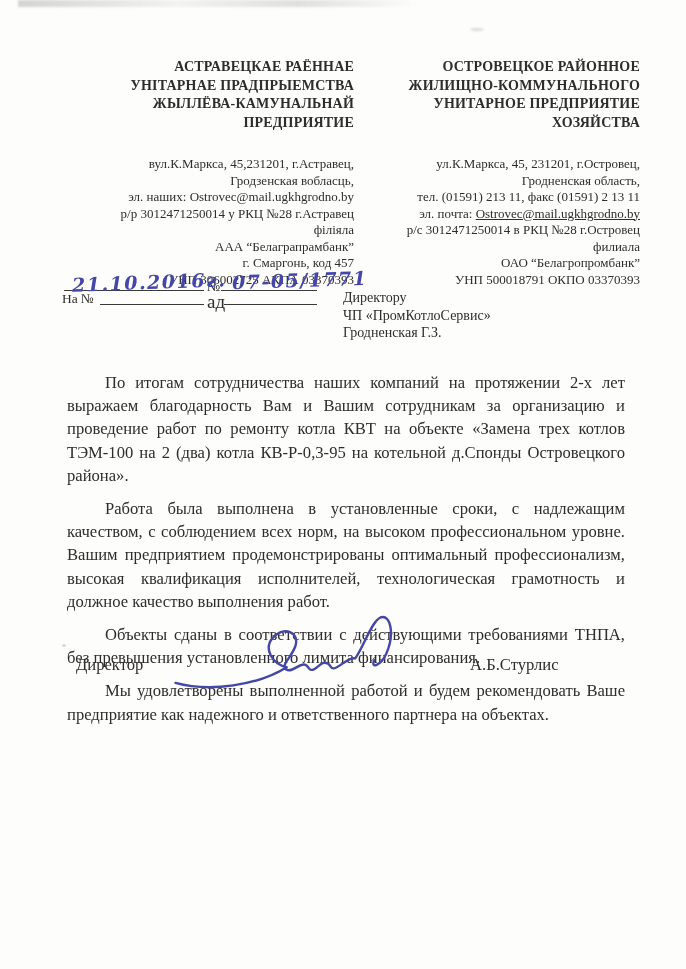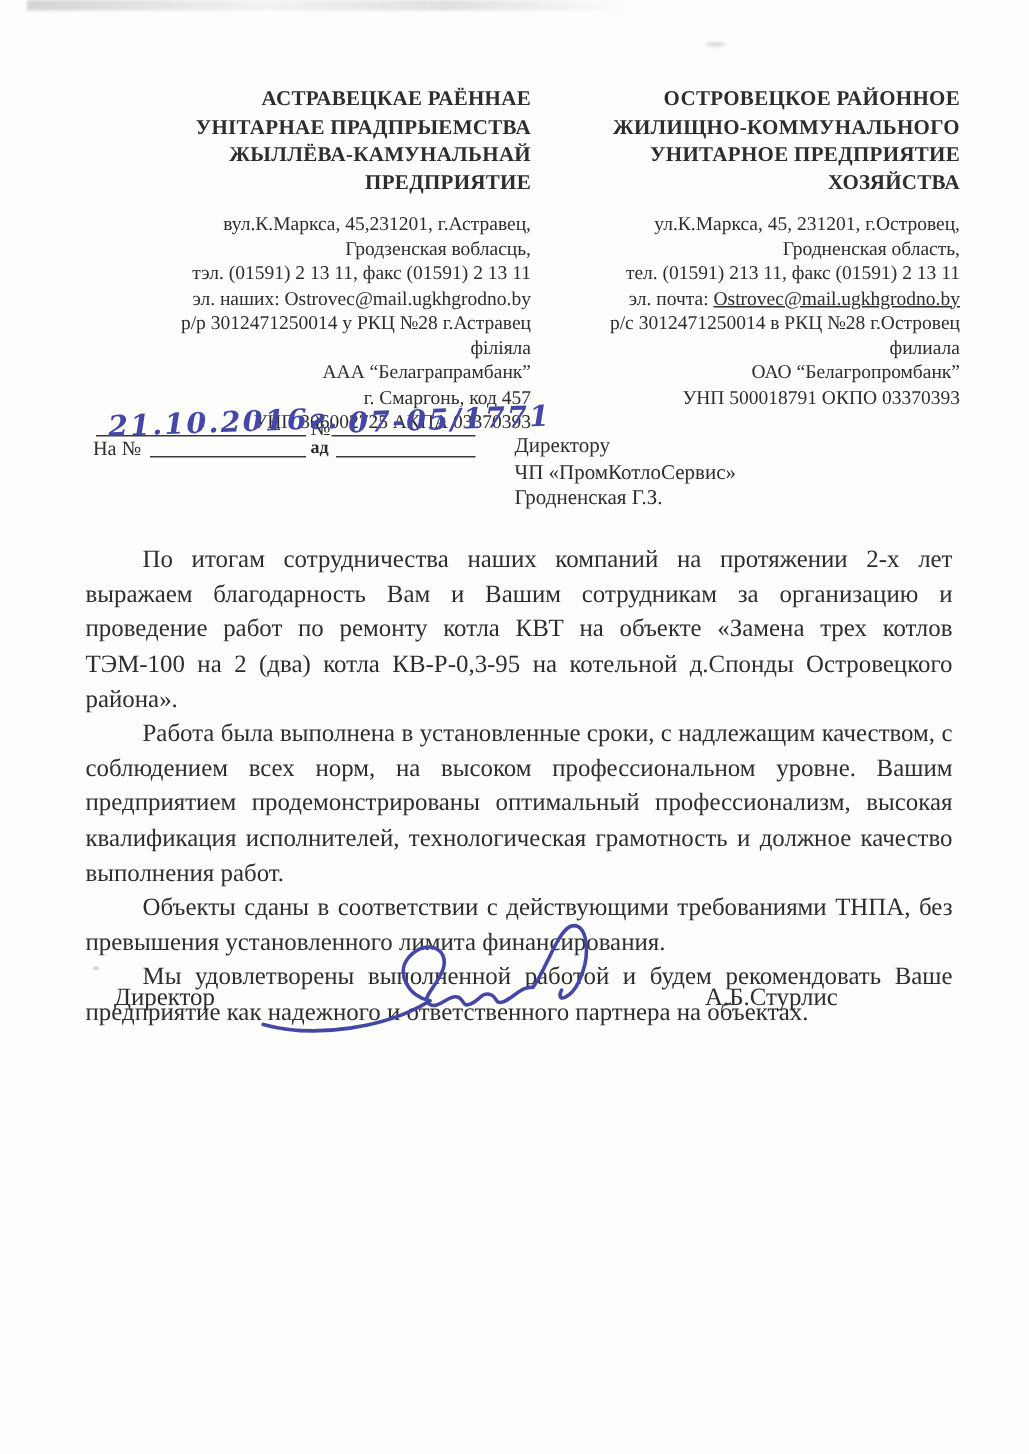--- a/index.html
+++ b/index.html
@@ -22,47 +22,47 @@
   .speck{position:absolute;background:rgba(110,110,110,.25);border-radius:50%;}
   .speck.s1{left:470px;top:28px;width:14px;height:3px;filter:blur(1px);}
   .speck.s2{left:62px;top:644px;width:4px;height:3px;filter:blur(.5px);}
 
   
   .letterhead{position:absolute;top:58px;left:0;width:686px;}
   .col{position:absolute;top:0;text-align:right;}
   .col.left{left:52px;width:302px;}
   .col.right{left:344px;width:296px;}
   .org{font-weight:bold;font-size:14px;line-height:18.5px;letter-spacing:.2px;}
-  .addr{margin-top:9px;font-size:13px;line-height:16.5px;}
+  .addr{margin-top:24px;font-size:13px;line-height:16.5px;}
   .addr .u{text-decoration:underline;}
 
   
   .refline{position:absolute;border-bottom:1px solid #3a3a3a;height:0;}
   .hw{
     position:absolute;color:#4547a6;
     font-family:"DejaVu Serif","Liberation Serif",serif;
     font-style:italic;font-weight:bold;letter-spacing:1.5px;
     transform:rotate(-2deg);
     white-space:nowrap;
   }
   .hw.date{left:72px;top:271px;font-size:19px;}
   .hw.num{left:232px;top:269px;font-size:19px;}
   .no-label{position:absolute;left:207px;top:279px;font-size:14px;}
   .reply-label{position:absolute;left:62px;top:291px;font-size:13.5px;}
-  .from-label{position:absolute;left:207px;top:291px;font-size:12px;font-weight:bold;}
+  .from-label{position:absolute;left:207px;top:291px;font-size:19px;}
 
   
   .addressee{position:absolute;left:343px;top:289px;font-size:14px;line-height:17.5px;}
 
   
   .body-text{
     position:absolute;left:57px;top:361px;width:578px;
     font-size:16.6px;line-height:23.2px;text-align:justify;
   }
-  .body-text p{margin:0;text-indent:38px;}
+  .body-text p{margin:10px;text-indent:38px;}
 
   
   .sig-position{position:absolute;left:76px;top:655px;font-size:16.6px;}
   .sig-name{position:absolute;left:470px;top:655px;font-size:16.6px;}
   .sig-svg{position:absolute;left:168px;top:612px;transform:rotate(-4deg);}
 </style>
 </head>
 <body>
 
 <div class="page">
@@ -75,21 +75,20 @@
     <div class="col left">
       <div class="org">
         <div>АСТРАВЕЦКАЕ РАЁННАЕ</div>
         <div>УНІТАРНАЕ ПРАДПРЫЕМСТВА</div>
         <div>ЖЫЛЛЁВА-КАМУНАЛЬНАЙ</div>
         <div>ПРЕДПРИЯТИЕ</div>
       </div>
       <div class="addr">
         <div>вул.К.Маркса, 45,231201, г.Астравец,</div>
         <div>Гродзенская вобласць,</div>
-        <div>тэл. (01591) 2 13 11, факс (01591) 2 13 11</div>
         <div><span>эл. наших:</span> <span>Ostrovec@mail.ugkhgrodno.by</span></div>
         <div>р/р 3012471250014 у РКЦ №28 г.Астравец</div>
         <div>філіяла</div>
         <div>ААА “Белаграпрамбанк”</div>
         <div>г. Смаргонь, код 457</div>
         <div>УНП 306002725 АКПА 03370393</div>
       </div>
     </div>
     <div class="col right">
       <div class="org">

